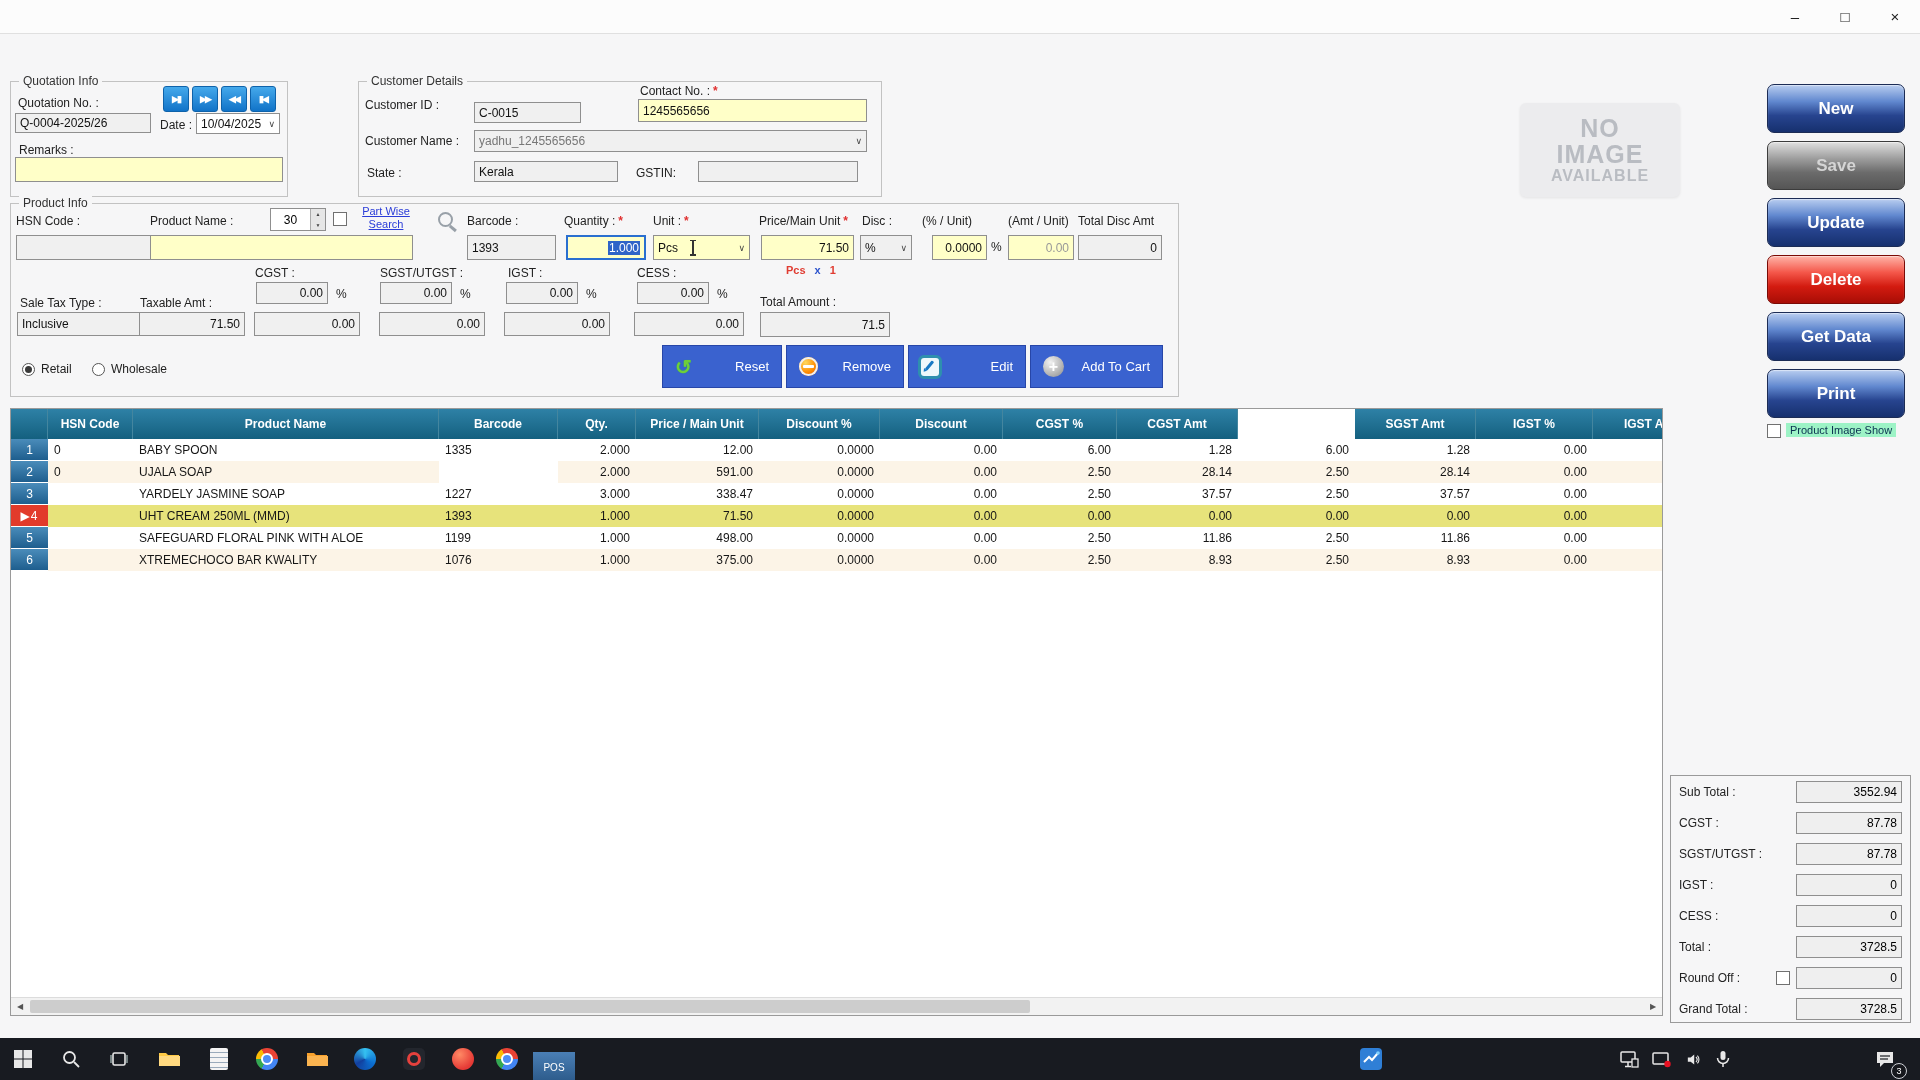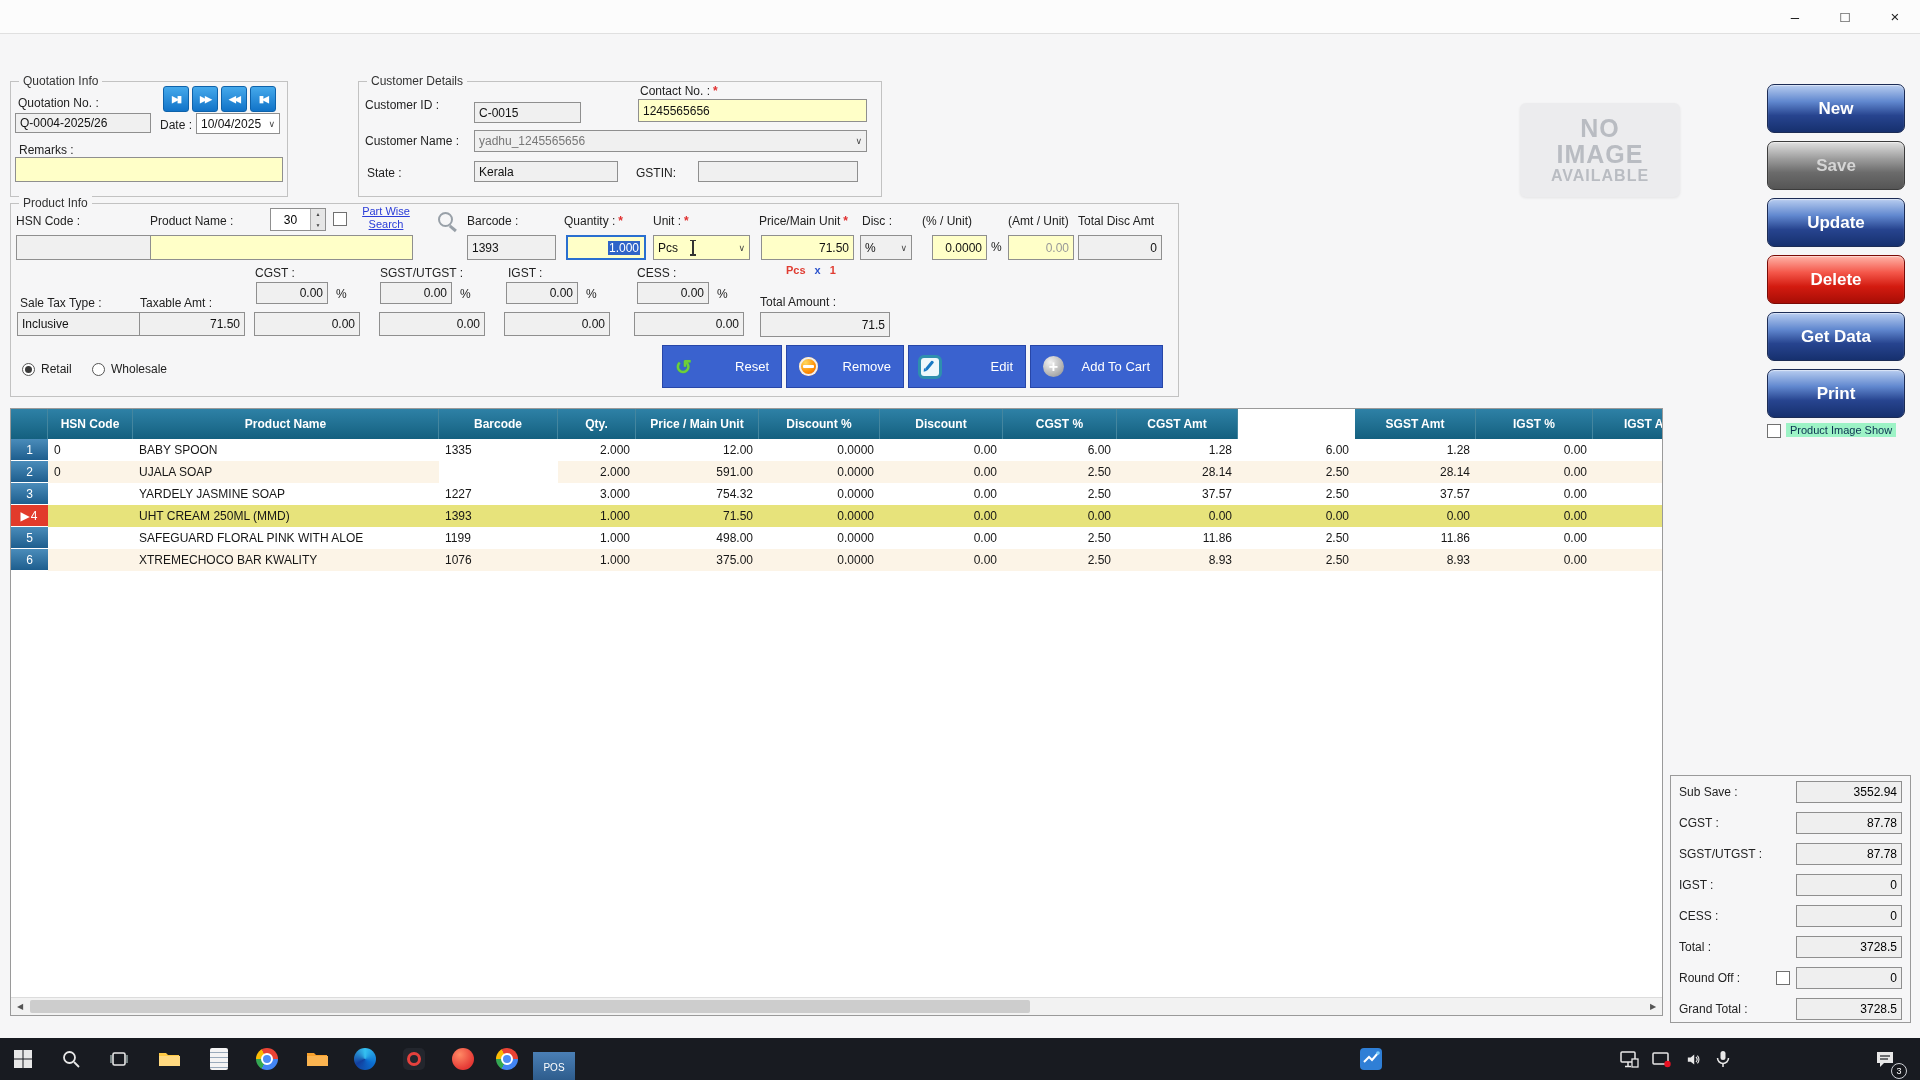--- a/index.html
+++ b/index.html
@@ -303,21 +303,21 @@
           <div class="td a-right" style="width: 121px;">28.14</div>
           <div class="td a-right" style="width: 117px;">0.00</div>
           <div class="td a-right" style="width: 117px;"></div>
         </div>
         <div class="tr">
           <div class="td rownum" style="width: 37px;">3</div>
           <div class="td a-left" style="width: 85px;"></div>
           <div class="td a-left" style="width: 306px;">YARDELY JASMINE SOAP</div>
           <div class="td a-left" style="width: 119px;">1227</div>
           <div class="td a-right" style="width: 78px;">3.000</div>
-          <div class="td a-right" style="width: 123px;">754.32</div>
+          <div class="td a-right" style="width: 123px;">338.47</div>
           <div class="td a-right" style="width: 121px;">0.0000</div>
           <div class="td a-right" style="width: 123px;">0.00</div>
           <div class="td a-right" style="width: 114px;">2.50</div>
           <div class="td a-right" style="width: 121px;">37.57</div>
           <div class="td a-right" style="width: 117px;">2.50</div>
           <div class="td a-right" style="width: 121px;">37.57</div>
           <div class="td a-right" style="width: 117px;">0.00</div>
           <div class="td a-right" style="width: 117px;"></div>
         </div>
         <div class="tr selr">
@@ -371,21 +371,21 @@
       </div>
     <div class="hscroll">
       <div class="sarrow" style="left:1px">◀</div>
       <div class="sthumb"></div>
       <div class="sarrow" style="right:1px">▶</div>
     </div>
   </div>
 
   <div class="sumbox">
     <div class="sumrow" style="top:4px">
-      <span class="slbl">Sub Save :</span>
+      <span class="slbl">Sub Total :</span>
         <span class="sfld">3552.94</span>
     </div>
     <div class="sumrow" style="top:35px">
       <span class="slbl">CGST :</span>
         <span class="sfld">87.78</span>
     </div>
     <div class="sumrow" style="top:66px">
       <span class="slbl">SGST/UTGST :</span>
         <span class="sfld">87.78</span>
     </div>

